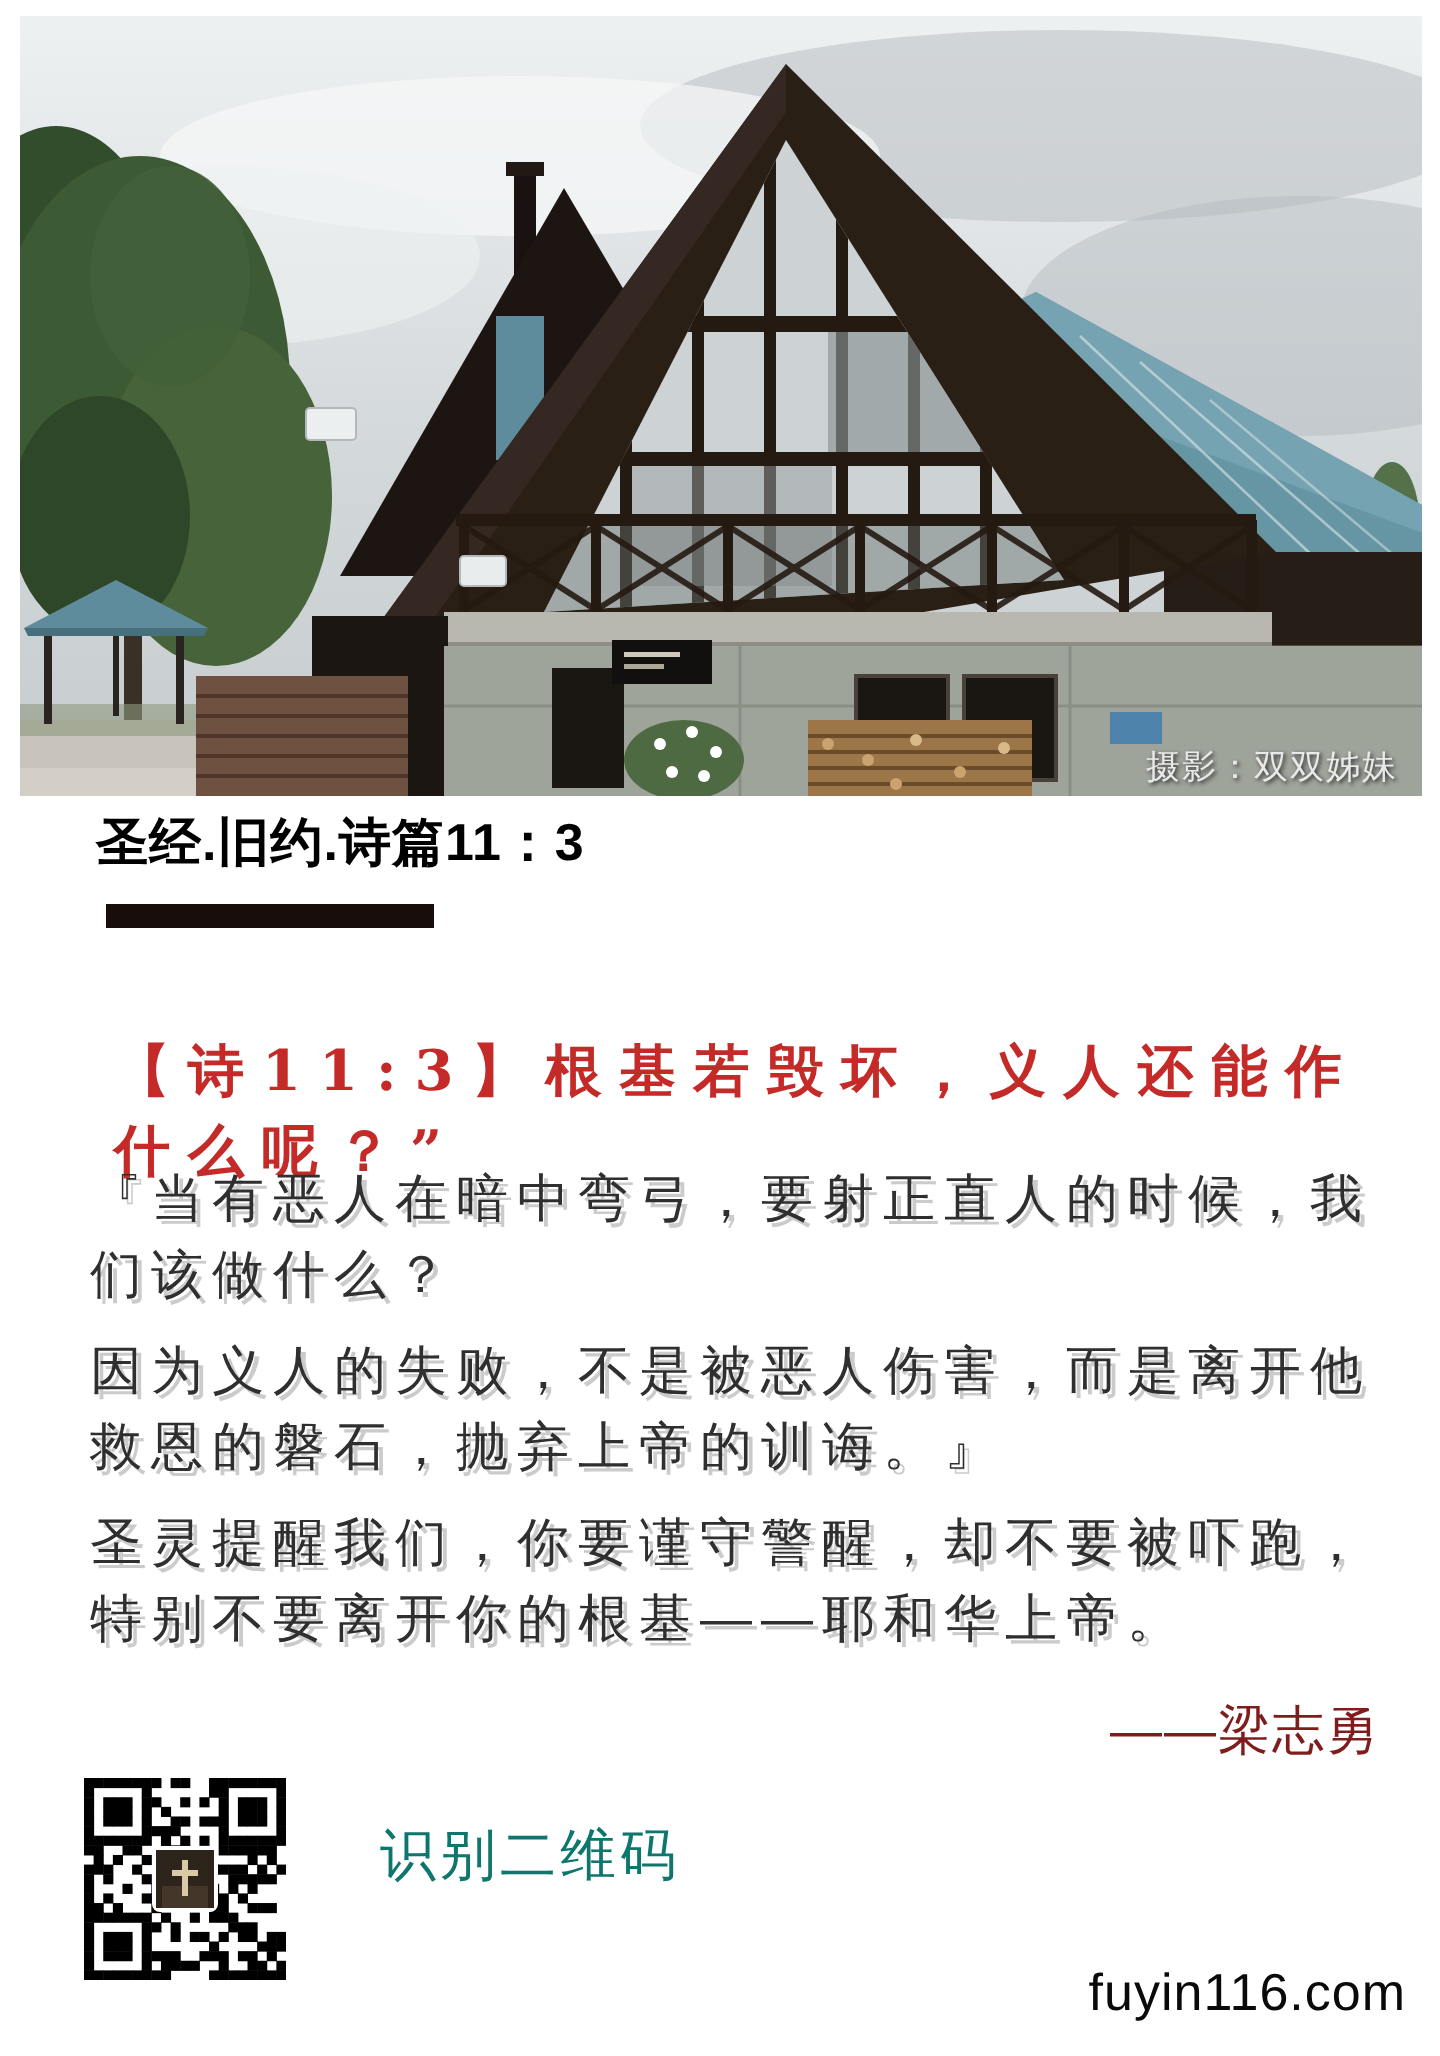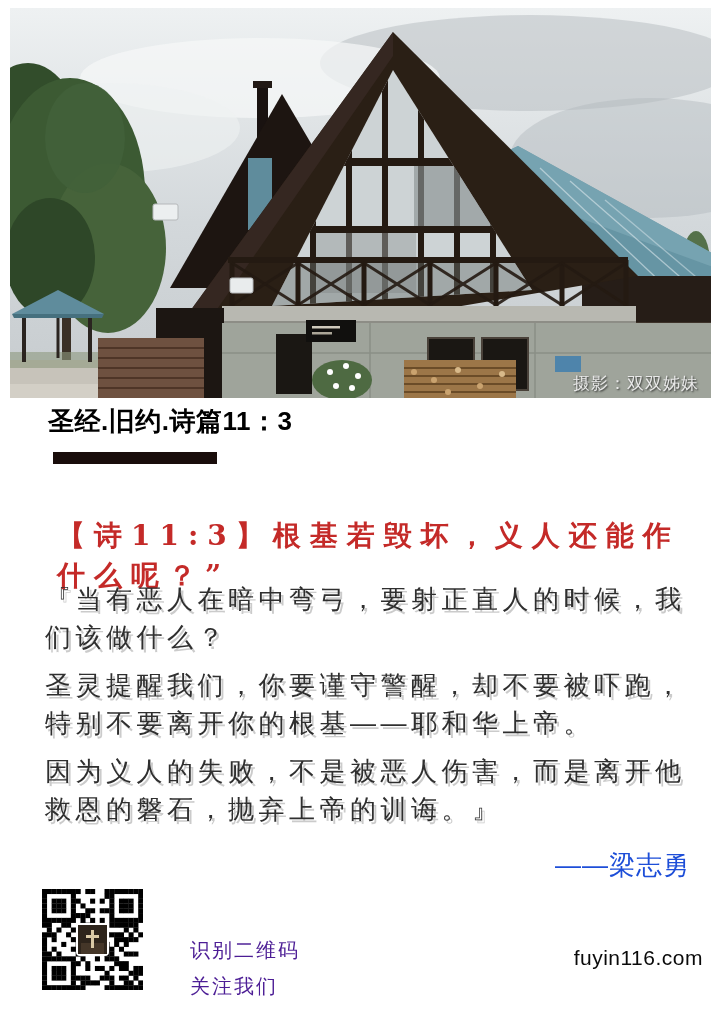--- a/index.html
+++ b/index.html
@@ -30,36 +30,36 @@
     letter-spacing:9px;line-height:40px;margin-top:48px;
   }
   .body-text{
     position:absolute;left:45px;top:580px;width:645px;
     font-size:26px;color:#2f2f2f;letter-spacing:4.5px;line-height:38px;
     text-shadow:2.5px 2.5px 0 rgba(140,140,140,.45);
   }
   .body-text p{margin:0 0 10px 0;}
   .attribution{
     position:absolute;right:30px;top:848px;
-    font-size:26px;color:#1d4ed8;letter-spacing:1px;text-shadow:none;
+    font-size:26px;color:#7f1d1d;letter-spacing:1px;text-shadow:none;
   }
   .qr-wrap{
     position:absolute;left:42px;top:889px;width:101px;height:101px;
   }
   .qr-logo{
     position:absolute;left:34px;top:34px;width:33px;height:33px;
     background:#2d241b;border:2px solid #fff;border-radius:4px;box-sizing:border-box;
   }
   .qr-caption{
-    position:absolute;left:190px;top:932px;
-    font-size:20px;color:#4c1d95;letter-spacing:2px;line-height:36px;
+    position:absolute;left:190px;top:910px;
+    font-size:28px;color:#0f766e;letter-spacing:2px;line-height:36px;
   }
   .site-url{
-    position:absolute;right:17px;top:946px;
-    font-size:21px;color:#0a0a0a;letter-spacing:0.5px;
+    position:absolute;right:17px;top:981px;
+    font-size:26px;color:#0a0a0a;letter-spacing:0.5px;
   }
 </style>
 </head>
 <body>
 
 <div>
 
   <div class="photo">
     <svg width="701" height="390" viewBox="0 0 701 390">
       <defs>
@@ -235,22 +235,22 @@
   </div>
 
   <div class="heading">圣经.旧约.诗篇11：3</div>
 
   <div class="accent-bar"></div>
 
   <div class="verse">【诗11:3】根基若毁坏，义人还能作什么呢？”</div>
 
   <div class="body-text">
     <p>『当有恶人在暗中弯弓，要射正直人的时候，我们该做什么？</p>
+    <p>因为义人的失败，不是被恶人伤害，而是离开他救恩的磐石，抛弃上帝的训诲。』</p>
     <p>圣灵提醒我们，你要谨守警醒，却不要被吓跑，特别不要离开你的根基——耶和华上帝。</p>
-    <p>因为义人的失败，不是被恶人伤害，而是离开他救恩的磐石，抛弃上帝的训诲。』</p>
   </div>
 
   <div class="attribution">——梁志勇</div>
 
   <div class="qr-wrap">
     <svg id="qr-svg" width="101" height="101" viewBox="0 0 101 101">
       <rect width="101" height="101" fill="#ffffff"></rect>
       <g id="qr-modules" fill="#000000">
           <rect x="0.00" y="0.00" width="5.06" height="5.06"></rect>
           <rect x="4.81" y="0.00" width="5.06" height="5.06"></rect>
@@ -484,18 +484,17 @@
         <rect width="29" height="29" fill="#2d241b"></rect>
         <rect x="3" y="18" width="23" height="11" fill="#4a3b2c" opacity="0.8"></rect>
         <rect x="13" y="5" width="3" height="18" fill="#d9c9a6"></rect>
         <rect x="8" y="10" width="13" height="3" fill="#d9c9a6"></rect>
       </svg>
     </div>
   </div>
 
   <div class="qr-caption">
     <div>识别二维码</div>
-    <div>关注我们</div>
   </div>
 
   <div class="site-url">fuyin116.com</div>
 
 </div>
 
 </body></html>

